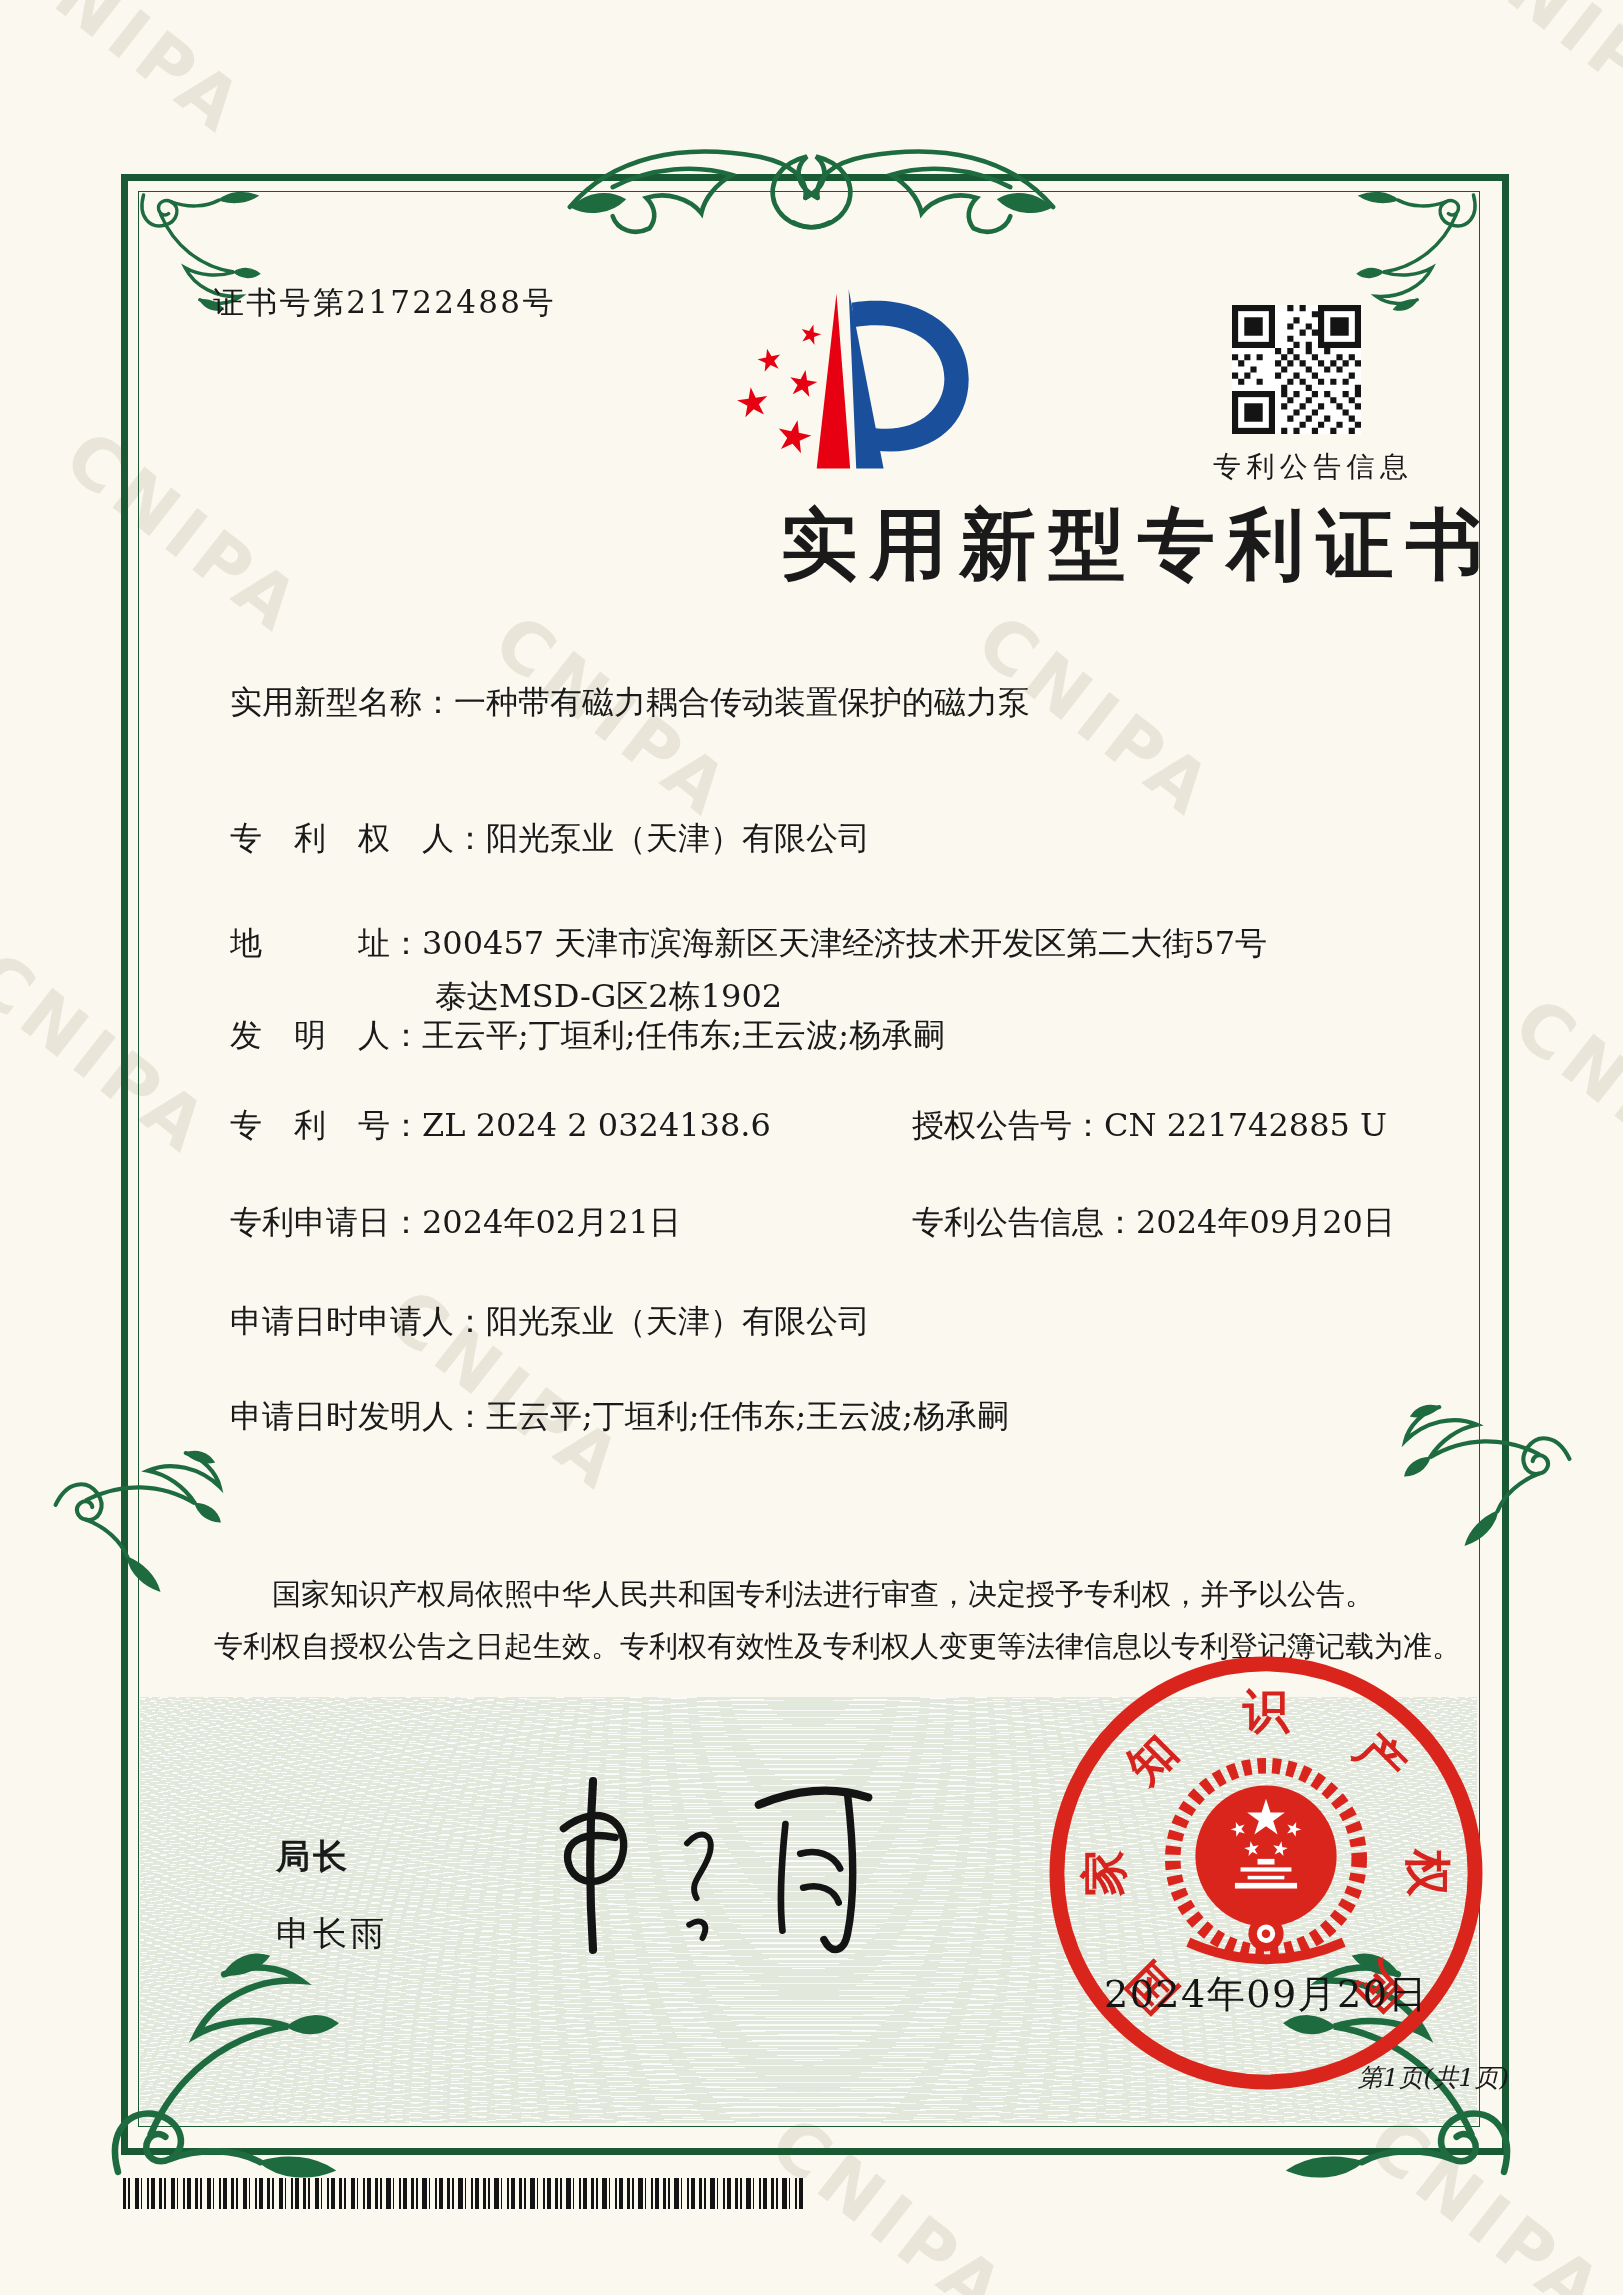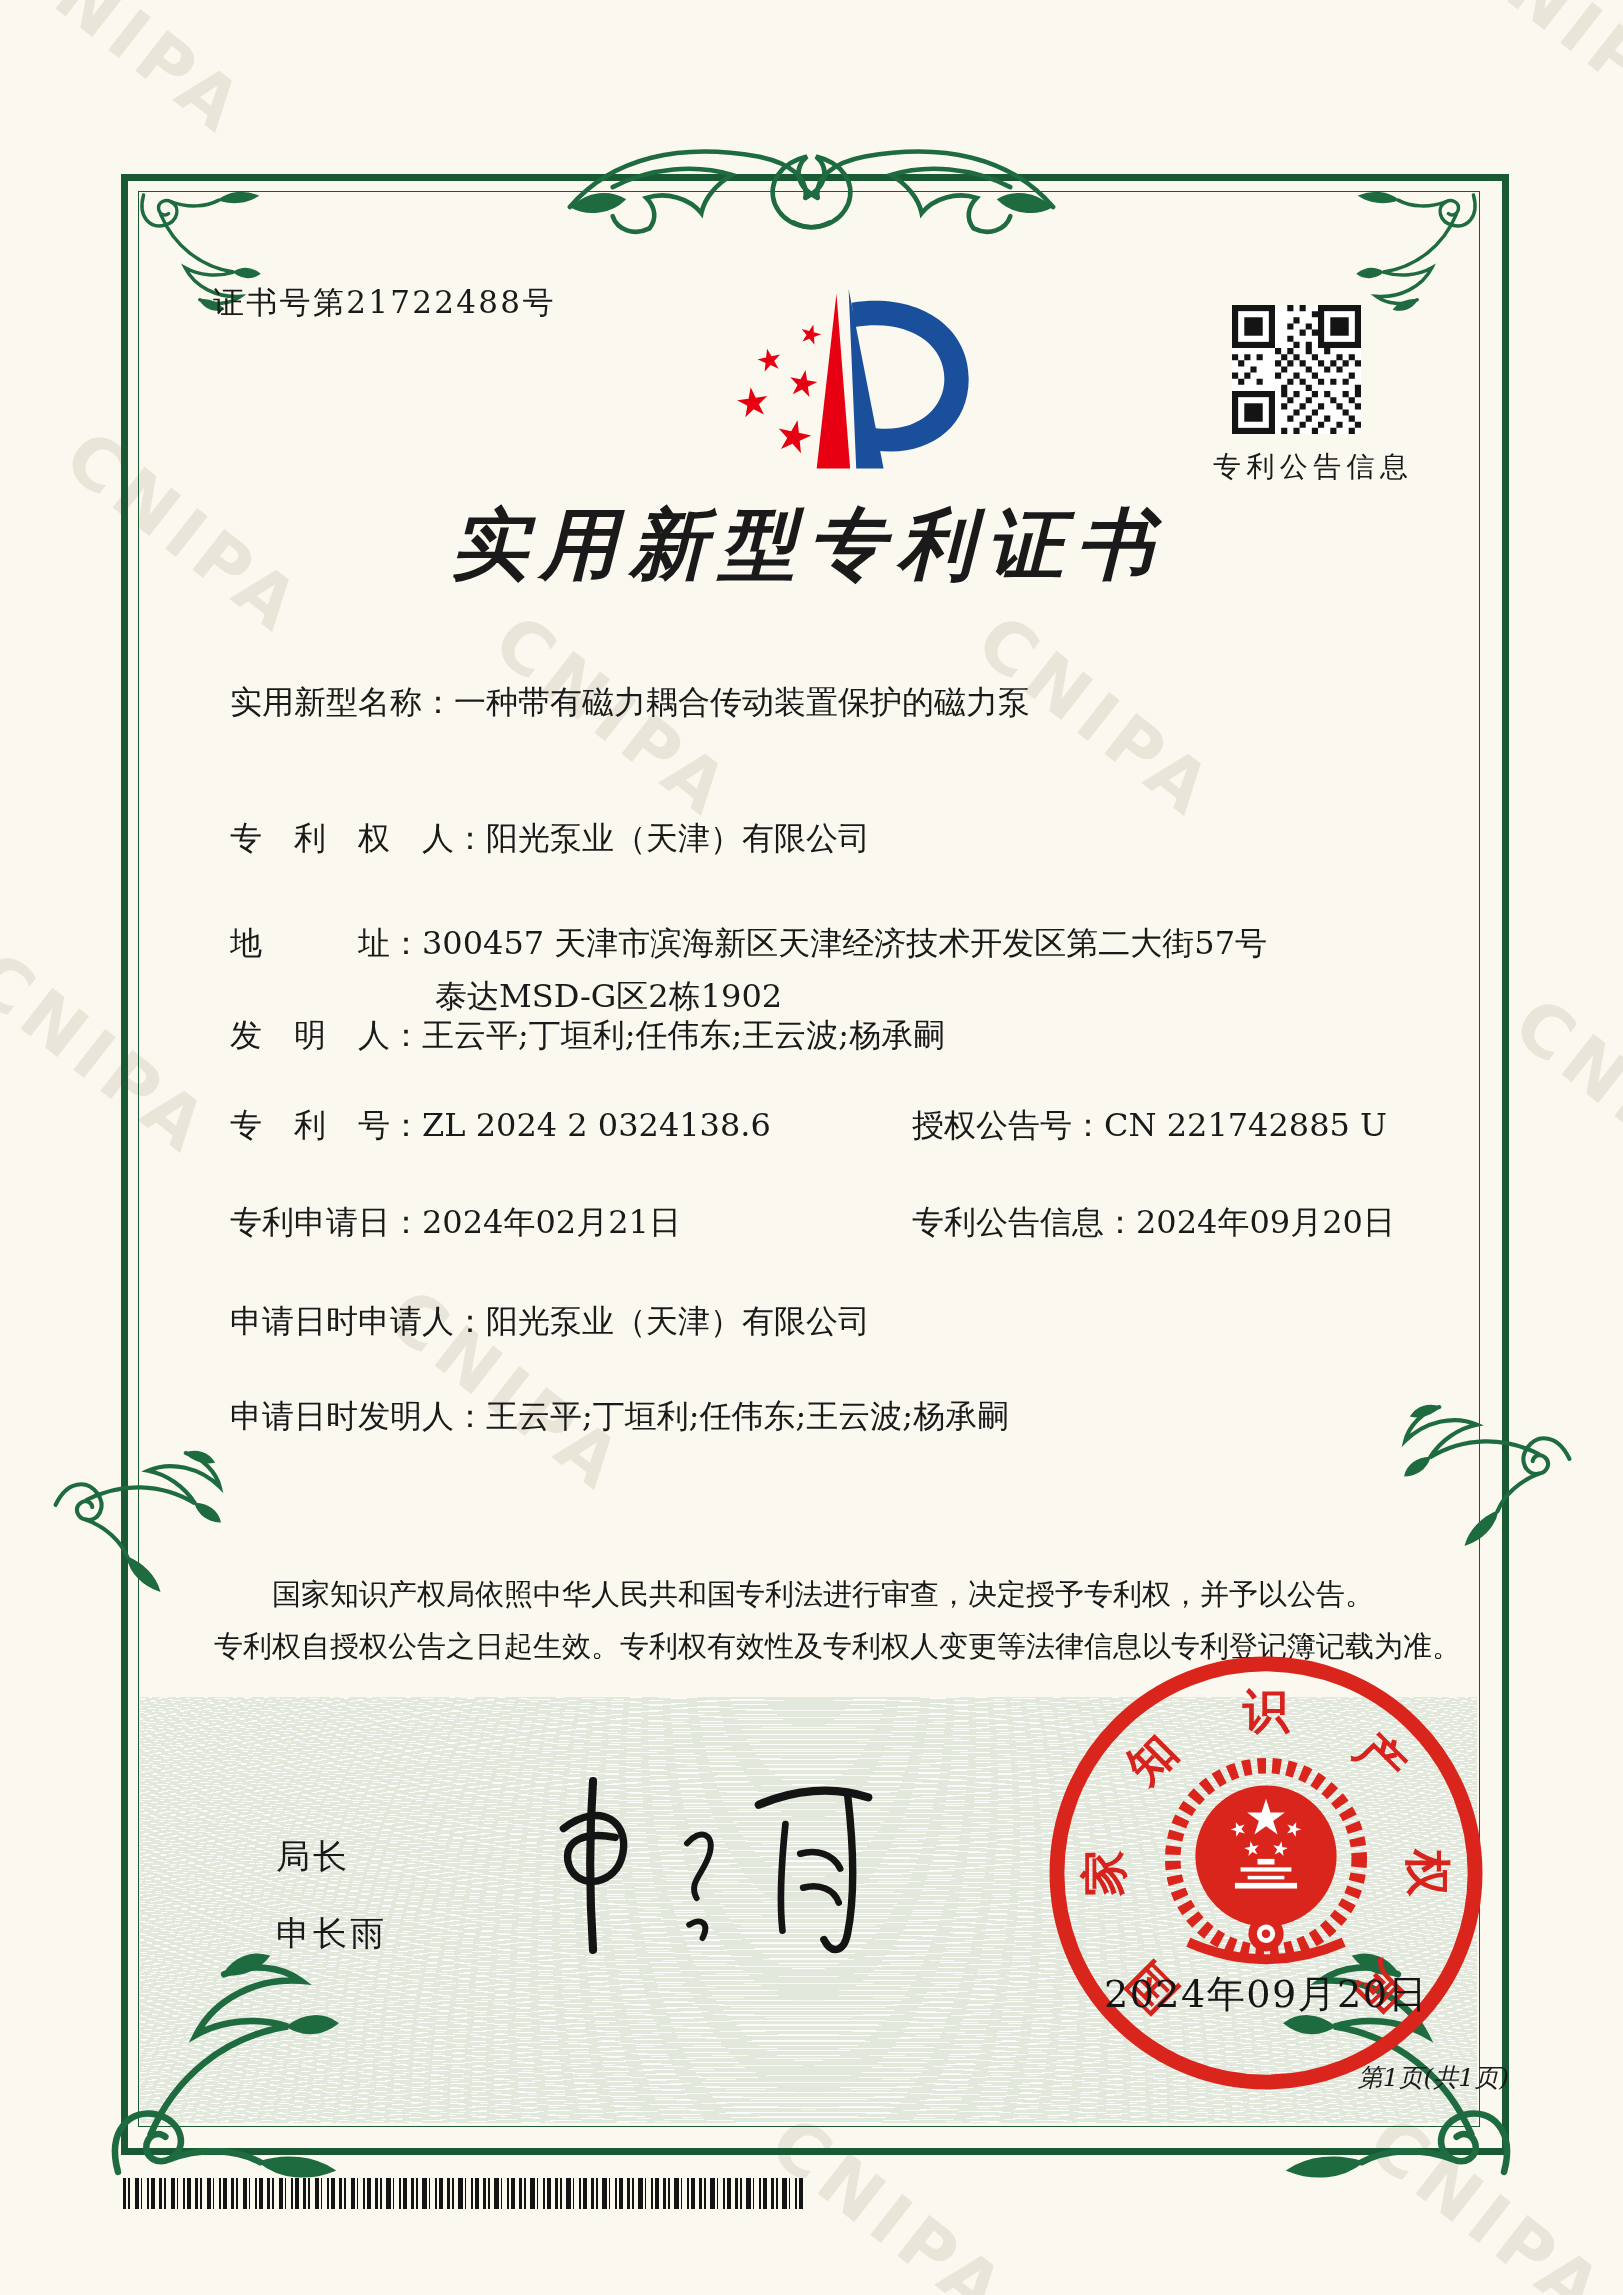--- a/index.html
+++ b/index.html
@@ -22,28 +22,28 @@
   .frame-outer{position:absolute;left:121px;top:174px;width:1374px;height:1967px;
                border:7.7px solid #195a34;z-index:2;}
   .frame-inner{position:absolute;left:138px;top:191px;width:1340px;height:1934px;
                border:1.5px solid #195a34;z-index:2;}
 
   .orn{position:absolute;z-index:3;}
 
   
   .abs{position:absolute;z-index:4;white-space:nowrap;}
   .certno{left:213px;top:282px;font-size:31px;letter-spacing:2.3px;}
-  .title{left:121px;top:494px;width:1374px;text-align:center;font-size:77px;
-         font-weight:bold;letter-spacing:12.3px;font-style:italic;}
+  .title{left:121px;top:494px;width:1374px;text-align:right;font-size:77px;
+         font-weight:bold;letter-spacing:12.3px;}
   .qrlabel{left:1213px;top:448px;font-size:28px;letter-spacing:5.4px;}
   .frow{font-size:32px;}
   .body-par{position:absolute;left:198px;top:1568px;width:1288px;z-index:4;
             font-size:29px;line-height:52px;margin-left:16px;}
   .body-par .l1{text-indent:2em;}
-  .sig-title{left:276px;top:1834px;font-size:34px;letter-spacing:3.1px;z-index:4;}
+  .sig-title{left:276px;top:1834px;font-size:34px;letter-spacing:3.1px;z-index:4;font-weight:bold;}
   .sig-name{left:276px;top:1911px;font-size:34px;letter-spacing:3.1px;z-index:4;text-align:right;}
   .footer{left:135px;top:2061px;width:1374px;text-align:right;font-size:25px;z-index:4;font-style:italic;}
 
   .barcode{position:absolute;left:123px;top:2178px;width:682px;height:31px;z-index:4;
     background:repeating-linear-gradient(90deg,
       #141414 0 3.1px,#faf8ef 3.1px 5.4px,
       #141414 5.4px 7px,#faf8ef 7px 11.5px,
       #141414 11.5px 16px,#faf8ef 16px 17.6px,
       #141414 17.6px 19px,#faf8ef 19px 24px,
       #141414 24px 26px,#faf8ef 26px 28px,

